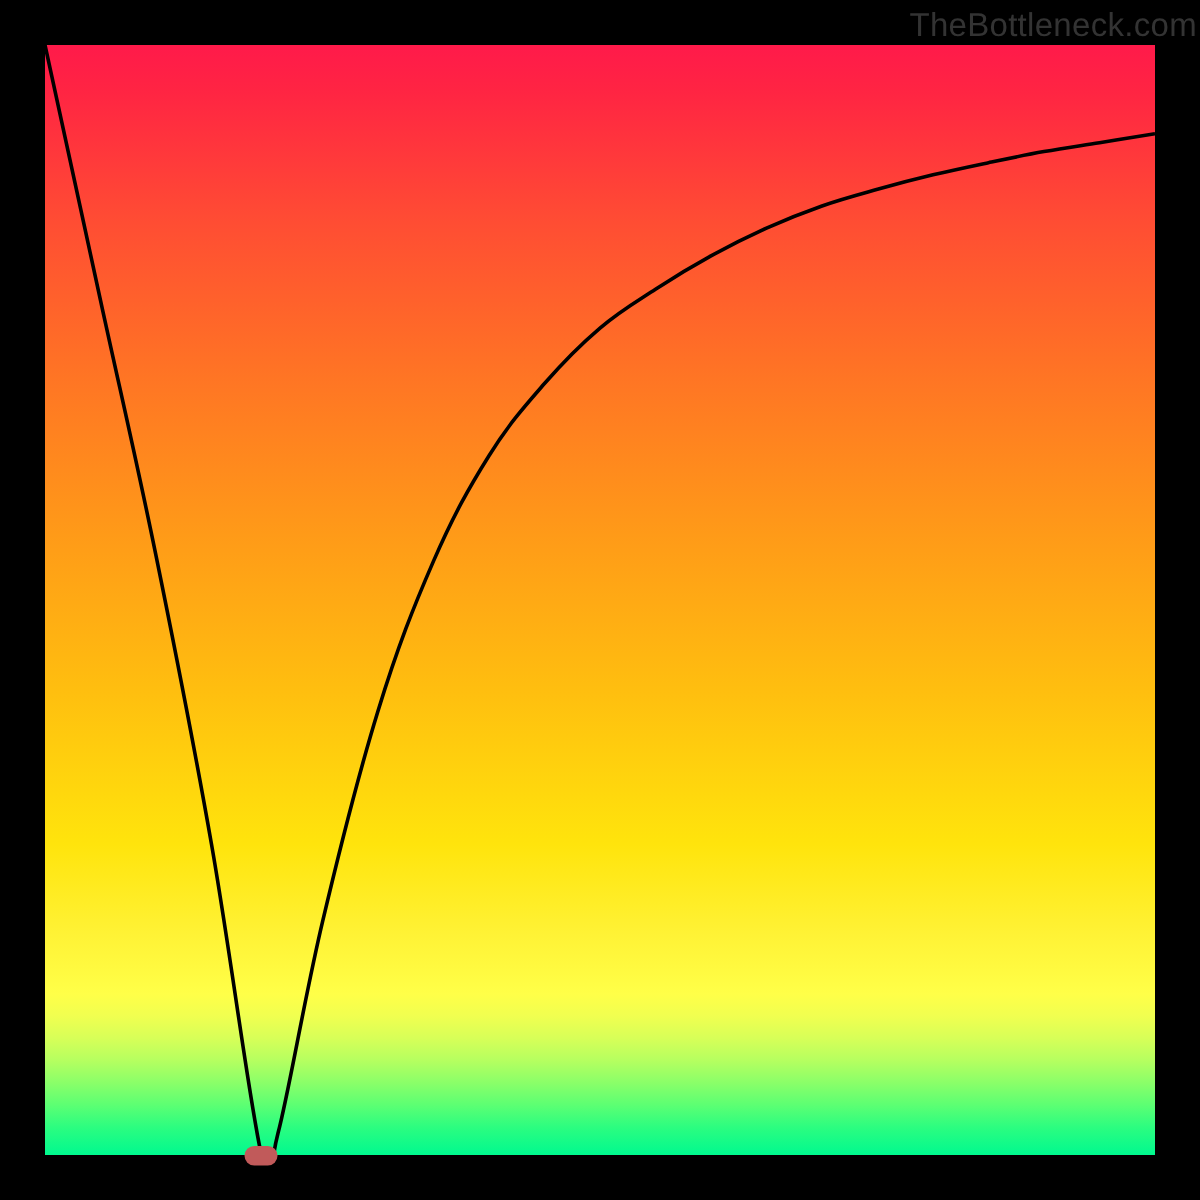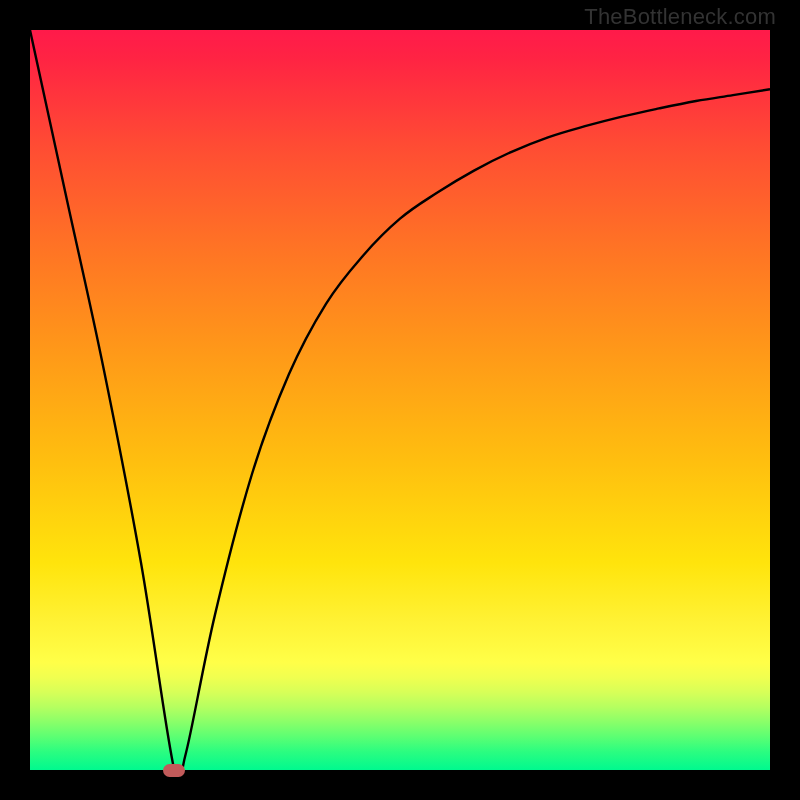--- a/index.html
+++ b/index.html
@@ -13,21 +13,21 @@
   }
   .outer {
     position: relative;
     width: 800px;
     height: 800px;
     background: #000;
   }
   .attribution {
     position: absolute;
     top: 4px;
-    right: 24px;
+    right: 2px;
     color: #333;
     font-size: 22px;
     font-weight: 400;
     letter-spacing: 0.2px;
   }
   .plot {
     position: absolute;
     left: 30px;
     top: 30px;
     width: 740px;

